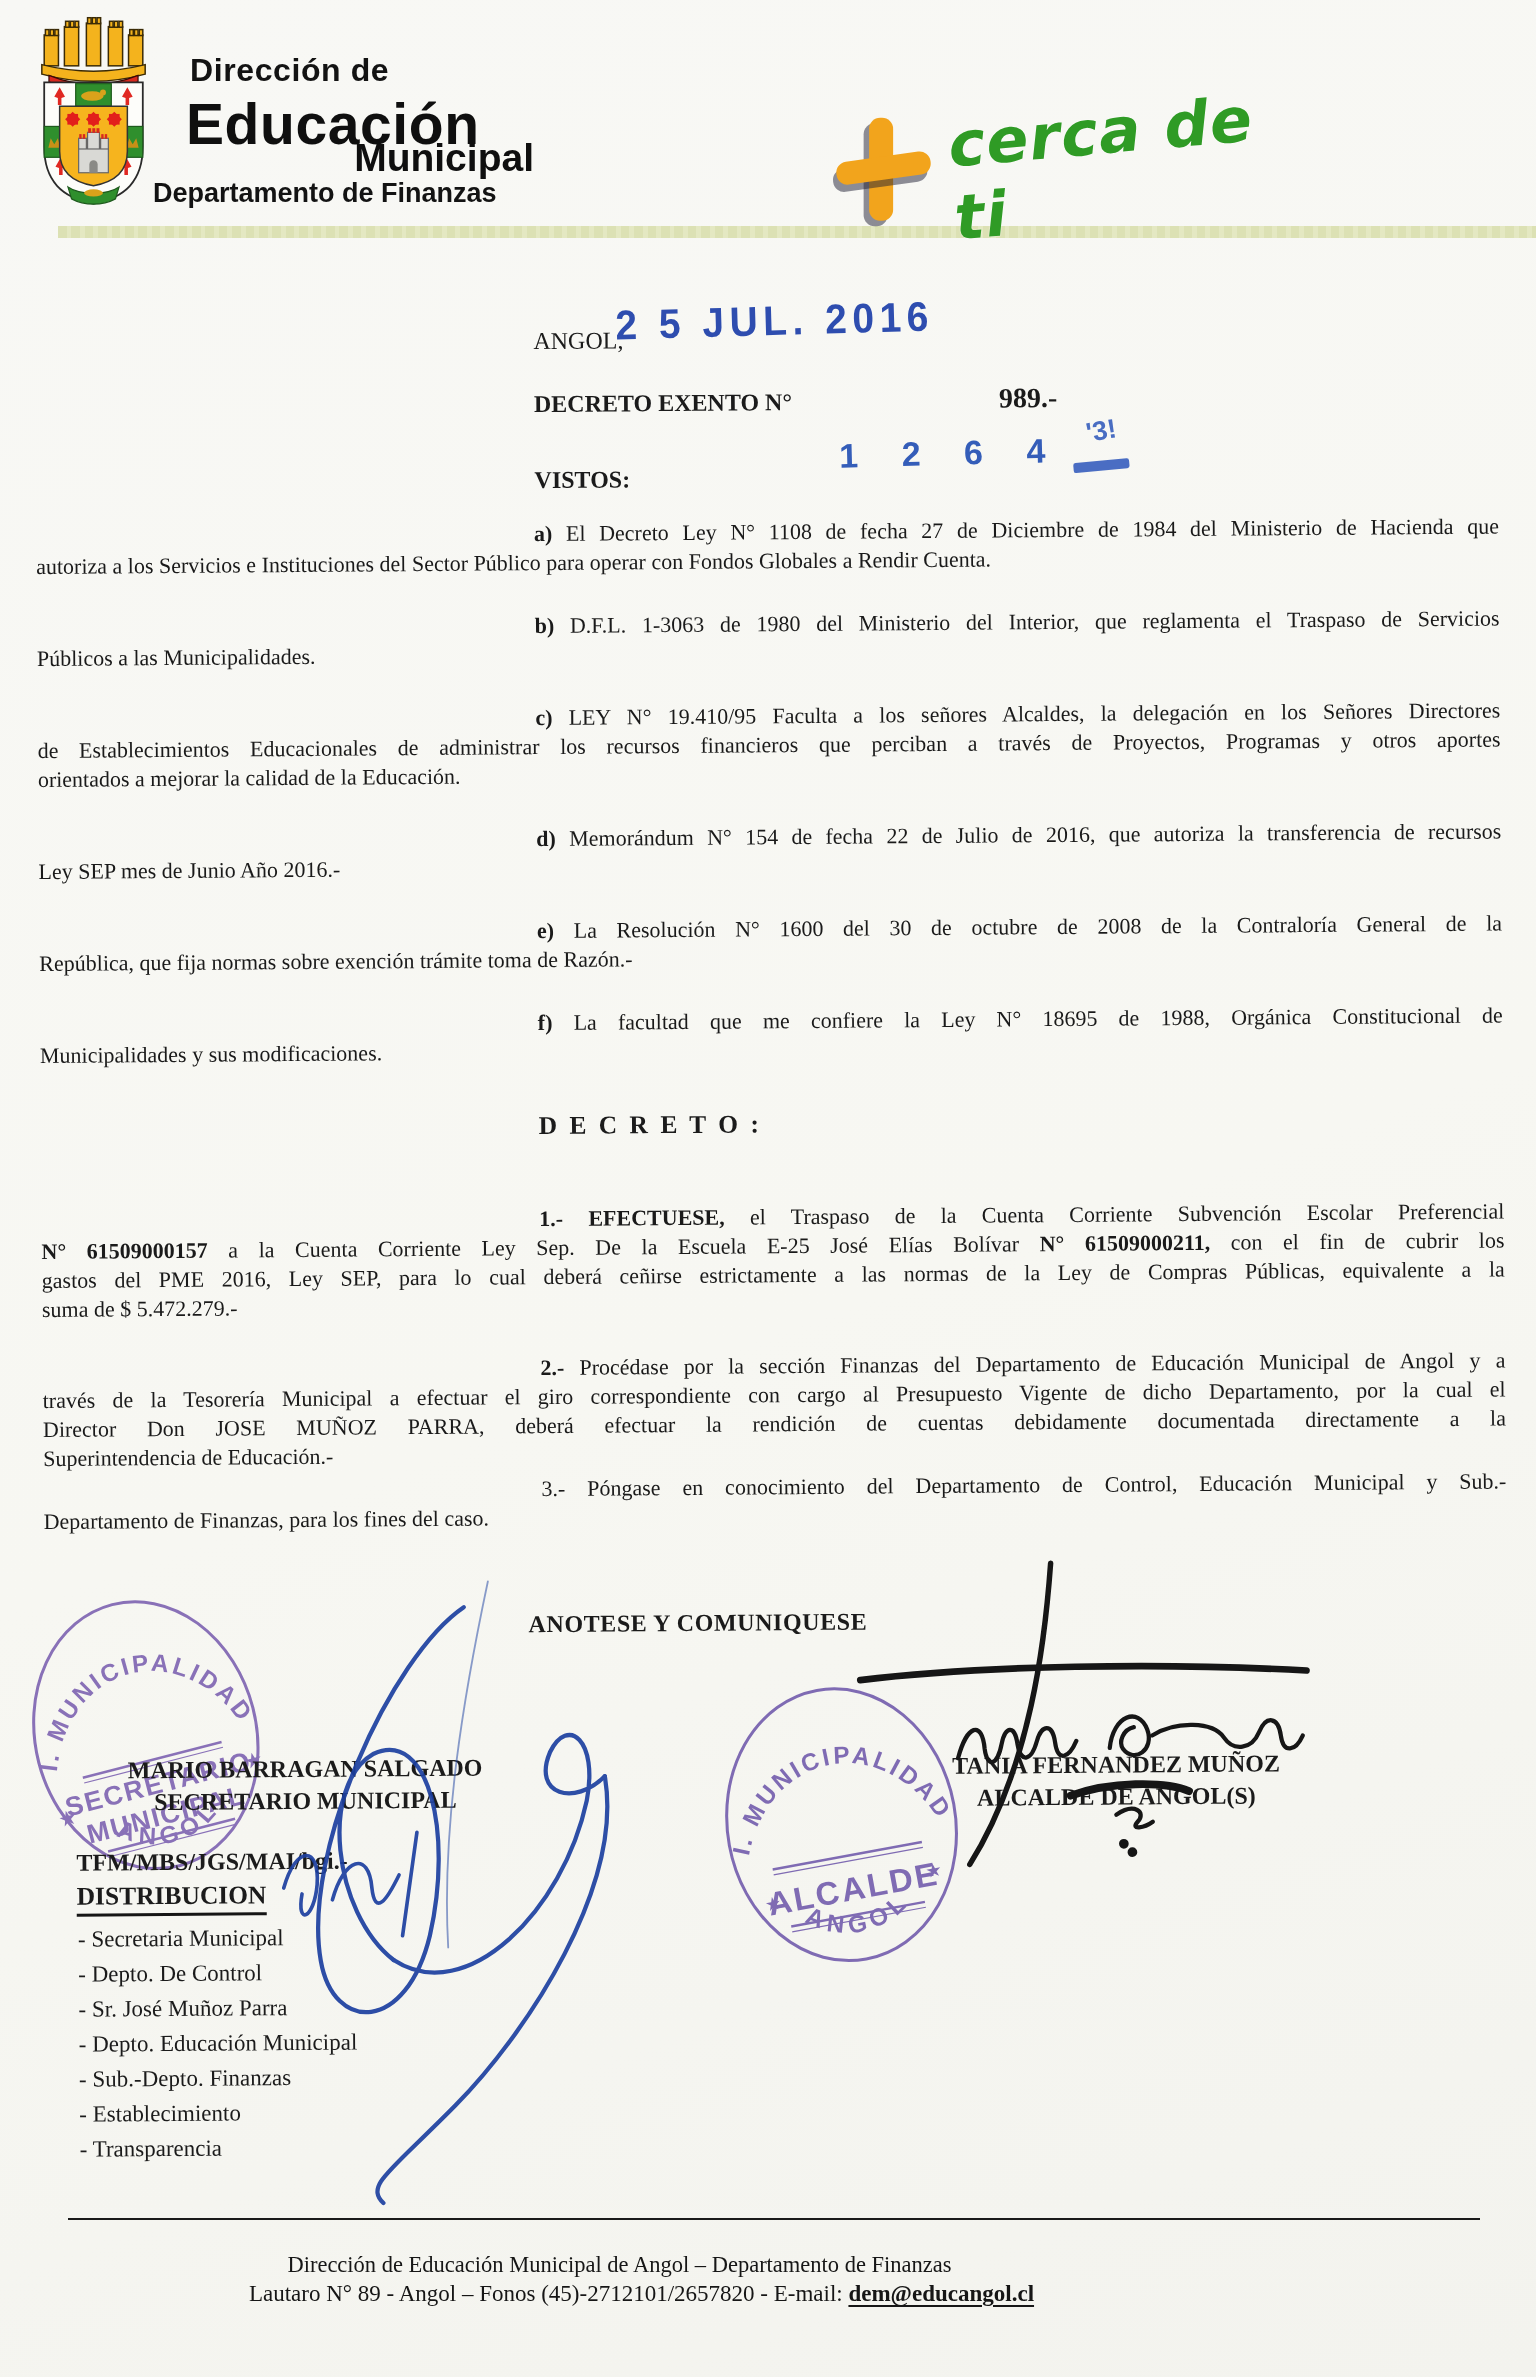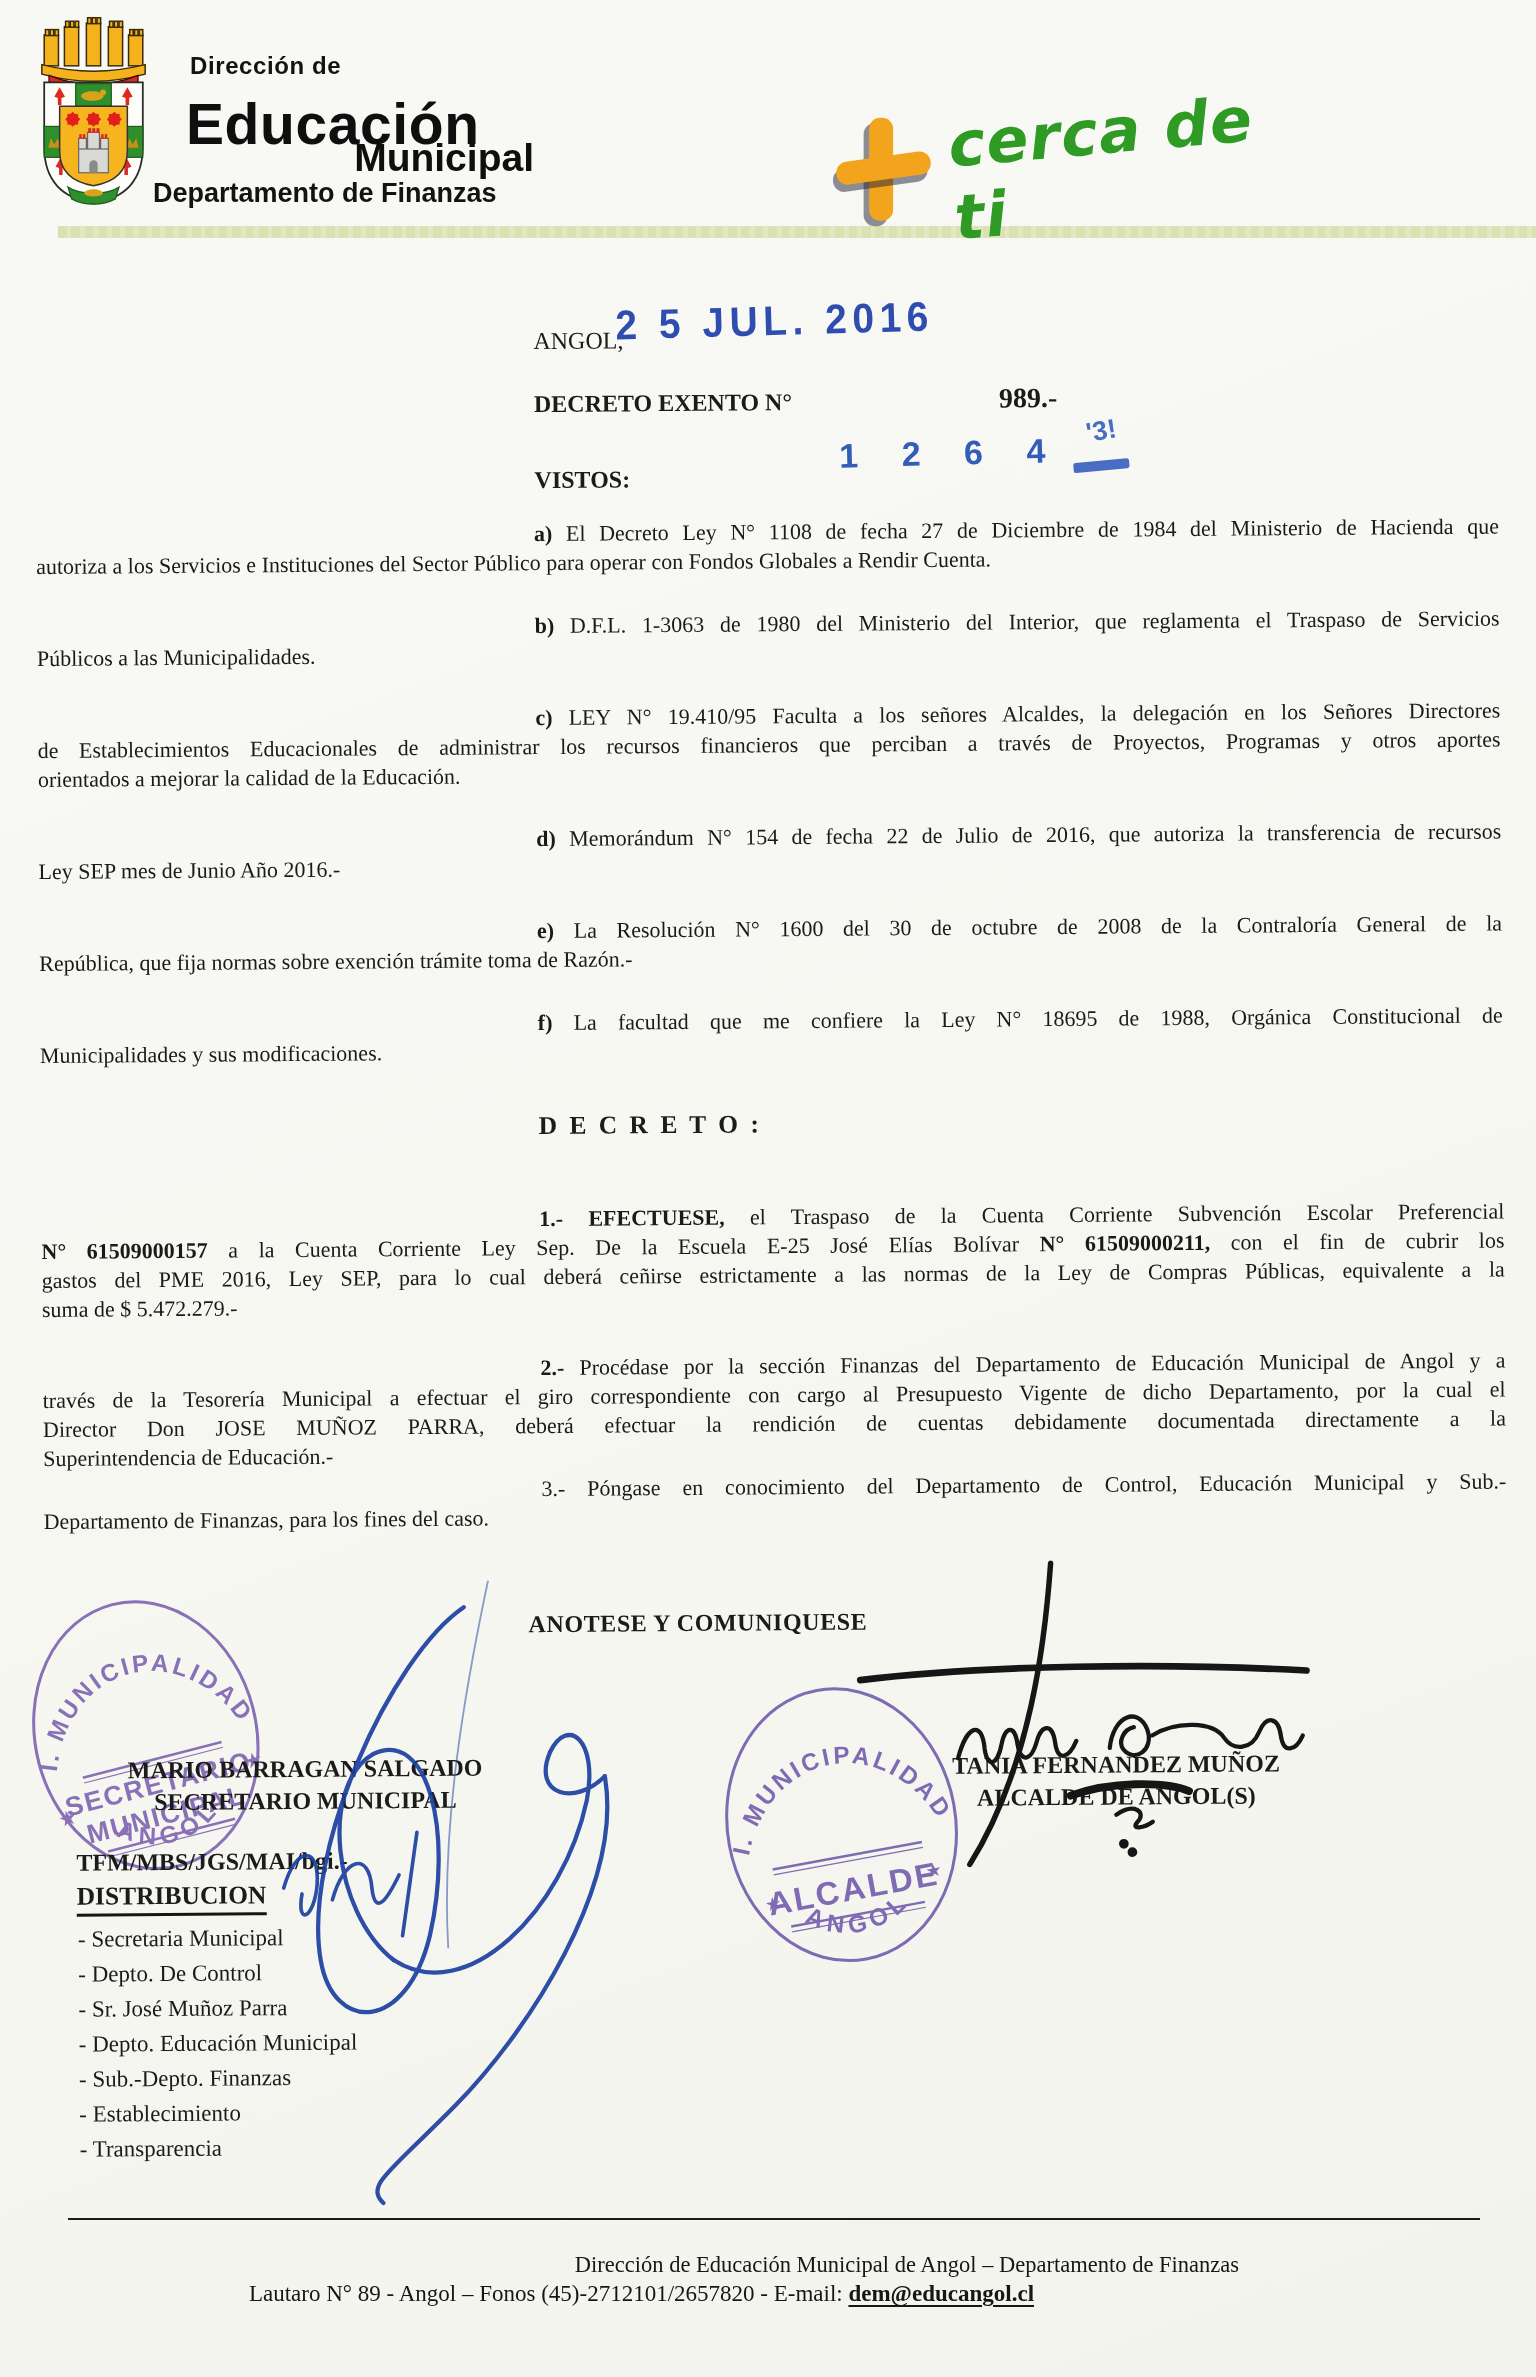--- a/index.html
+++ b/index.html
@@ -2,21 +2,21 @@
 <html style="font-size:9.7px"><head>
 <meta charset="utf-8">
 <style>
   html,body{margin:0;padding:0;background:#6e6e6e;}
   .page{position:relative;width:1537px;height:2377px;margin:0 auto;overflow:hidden;
         background:linear-gradient(160deg,#f8f8f5 0%,#f7f7f2 55%,#f3f3ee 100%);
         font-family:"Liberation Serif",serif;color:#1b1b1b;}
   .abs{position:absolute;}
   .sans{font-family:"Liberation Sans",sans-serif;}
   
-  .hdr-l1{left:190px;top:52px;font-weight:bold;font-size:24px;letter-spacing:0.6px;color:#131313;}
+  .hdr-l1{left:190px;top:52px;font-weight:bold;font-size:32px;letter-spacing:0.6px;color:#131313;}
   .hdr-l2{left:186px;top:91px;font-weight:bold;font-size:57px;letter-spacing:0.6px;color:#0f0f0f;}
   .hdr-l3{left:186px;top:136px;width:348px;text-align:right;font-weight:bold;font-size:39px;color:#0f0f0f;}
   .hdr-l4{left:153px;top:178px;font-weight:bold;font-size:27px;color:#131313;text-align:center;}
   .band{left:58px;top:226px;width:1479px;height:11.5px;
         background:repeating-linear-gradient(90deg,#dce1b4 0 8.5px,#e4e8c2 8.5px 13.4px);}
   .slogan{left:830px;top:72px;width:486px;height:152px;transform:rotate(-5deg);}
   .plus-v{position:absolute;left:38px;top:29px;width:24px;height:103px;border-radius:11px;
           background:#f2a41c;transform:rotate(5deg);box-shadow:-5.5px 5.5px 0 rgba(32,32,52,.5);}
   .plus-h{position:absolute;left:4.9px;top:68px;width:95px;height:23px;border-radius:11px;
           background:#f2a41c;transform:rotate(-3deg);box-shadow:-4.3px 6.7px 0 rgba(32,32,52,.5);}
@@ -59,21 +59,21 @@
   .sig-right-title{left:934px;top:1792px;width:345px;}
   .refs{left:66px;top:1850px;font-weight:bold;font-size:24px;z-index:5;}
   .dist-title{left:66px;top:1882px;font-weight:bold;font-size:25.5px;border-bottom:3px solid #151515;
         padding-bottom:1.8px;z-index:5;}
   #dist-list{left:67px;top:1922px;z-index:5;}
   .dist-item{font-size:23px;line-height:35px;}
   .stamp-svg{position:absolute;z-index:2;opacity:.88;}
   .ink{position:absolute;z-index:6;}
   
   .divider{left:68px;top:2218px;width:1412px;height:2.4px;background:#1a1a1a;}
-  .footer1{left:0;top:2252px;width:1239px;text-align:right;font-size:22.5px;color:#161616;}
+  .footer1{left:0;top:2252px;width:1239px;text-align:center;font-size:22.5px;color:#161616;}
   .footer2{left:0;top:2281px;width:1283px;text-align:center;font-size:23px;color:#161616;}
   .footer2 .email{font-weight:bold;text-decoration:underline;text-underline-offset:3.6px;}
 </style>
 </head>
 <body>
 
 <div class="page">
 
   <svg class="abs" style="left:29px;top:9.7px;" width="129" height="196" viewBox="0 0 210 330">
     <g stroke="#3a2a05" stroke-width="2.5" fill="#f4b31d">

